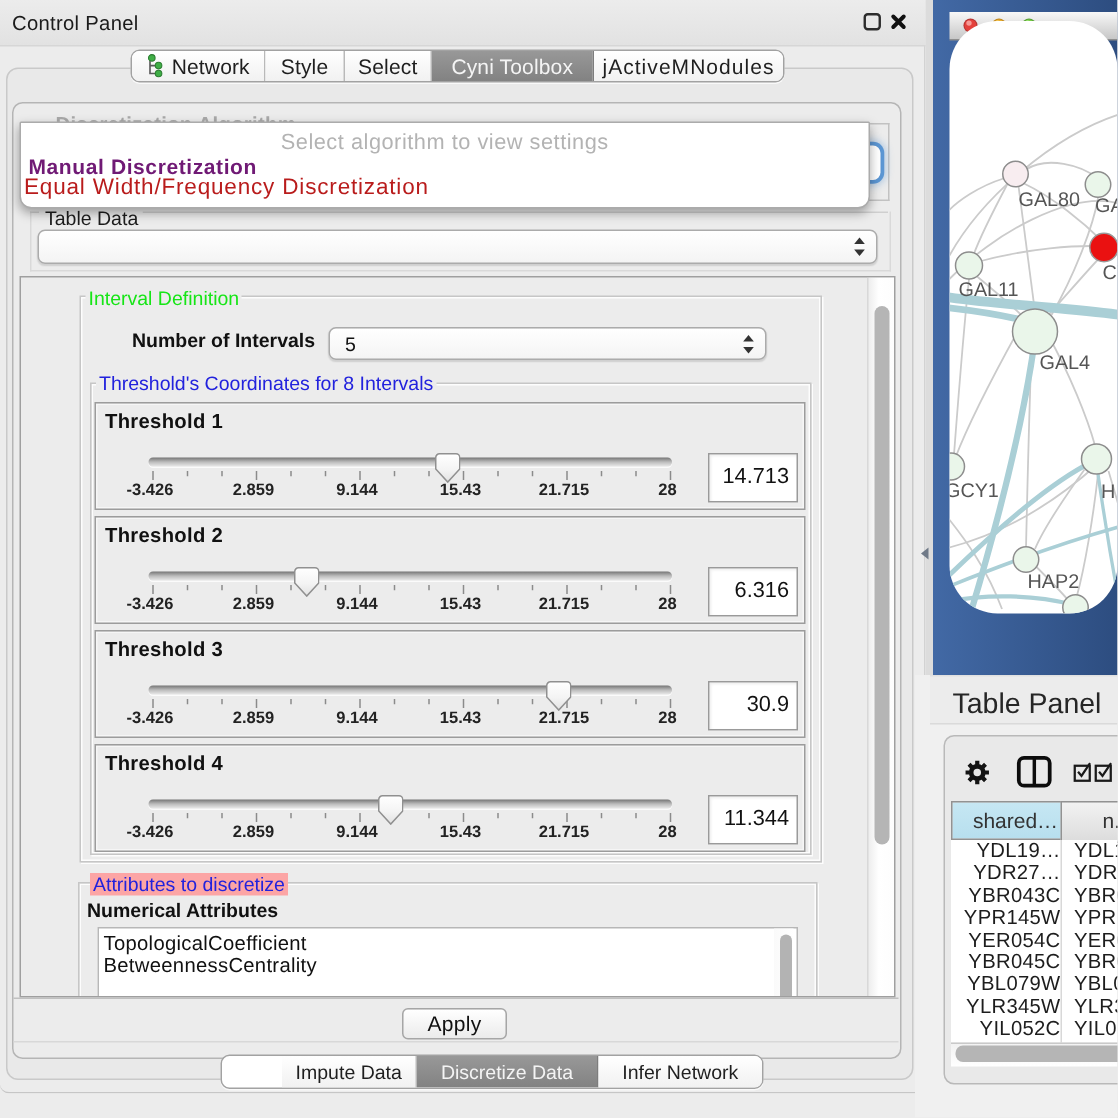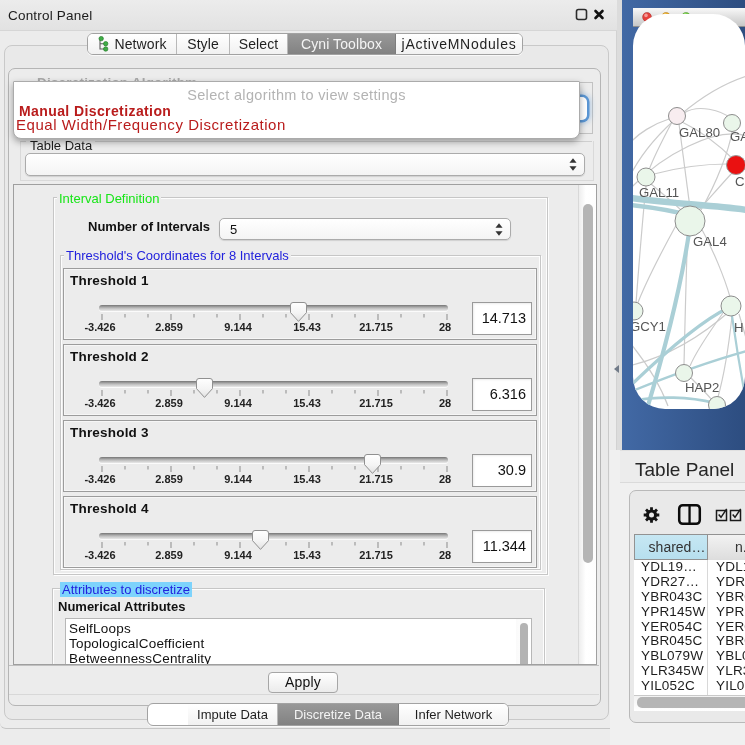--- a/index.html
+++ b/index.html
@@ -20,21 +20,21 @@
 
 #outerp{left:4px;top:45px;width:603px;height:673px;border:1px solid #c9c9c9;border-radius:8px;background:#e9e9e9;}
 #content{left:8px;top:68px;width:591px;height:636px;border:1px solid #b5b5b5;border-radius:7px;background:#ececec;}
 
 #dalabel{left:37px;top:75px;width:300px;height:14px;font-size:13.5px;letter-spacing:.2px;font-weight:bold;color:#a9a9a9;overflow:hidden;}
 #dagroupr{left:560px;top:82px;width:32px;height:50px;border:1px solid #c2c2c2;border-left:none;}
 #dacombo{left:541px;top:97px;width:46px;height:23px;background:#fff;border-radius:5px;box-shadow:0 0 0 2.5px rgba(80,143,208,.9),0 0 5px 4px rgba(80,143,208,.35);}
 
 #popup{left:13px;top:81px;width:565px;height:56px;background:#fff;border:1px solid #ababab;border-radius:1px 1px 8px 8px;box-shadow:0 3px 7px rgba(0,0,0,.35);}
 #popup .hint{position:absolute;left:0;top:5px;width:100%;text-align:center;font-size:14.5px;letter-spacing:.35px;color:#b3b3b3;}
-#popup .it1{position:absolute;left:5px;top:21px;font-size:14px;letter-spacing:.4px;font-weight:bold;color:#b91c1c;}
+#popup .it1{position:absolute;left:5px;top:21px;font-size:14px;letter-spacing:.4px;font-weight:bold;color:#701a75;}
 #popup .it2{position:absolute;left:2px;top:34px;font-size:15px;letter-spacing:.55px;color:#b91c1c;}
 
 .gtitle{font-size:13px;white-space:nowrap;}
 #tdgroup{left:20px;top:141px;width:572px;height:39px;border:1px solid #d9d9d9;border-top:none;}
 #tdtitle{left:27px;top:138px;background:#ececec;padding:0 3px;color:#1d1d1d;}
 
 .combo{background:linear-gradient(#ffffff,#f4f4f4);border:1px solid #ababab;border-radius:5px;box-shadow:0 1px 1px rgba(0,0,0,.12);}
 .combo span{position:absolute;left:10px;top:3px;font-size:13px;color:#111;}
 .combo span.big{left:8px;top:2px;font-size:15px;letter-spacing:.2px;}
 .stepper{position:absolute;right:7px;top:50%;width:8px;height:13px;margin-top:-6.5px;}
@@ -49,21 +49,21 @@
 
 .tbox{left:49px;width:472px;height:70px;border:1px solid #9c9c9c;background:#ececec;box-shadow:inset 0 0 0 1px #f6f6f6;}
 .tlab{position:absolute;left:6px;top:4px;font-size:13.5px;letter-spacing:.2px;font-weight:bold;color:#111;}
 .track{position:absolute;left:35px;top:36px;width:349px;height:6px;border-radius:3px;background:linear-gradient(#757575,#bcbcbc 50%,#e9e9e9);box-shadow:0 1px 0 rgba(255,255,255,.8);}
 .vfield{position:absolute;left:408px;top:33px;width:53px;height:31px;background:#fff;border:1px solid #9a9a9a;box-shadow:inset 1px 1px 2px rgba(0,0,0,.08);font-size:14.5px;color:#111;text-align:right;line-height:31px;padding-right:5px;}
 .thumb{position:absolute;top:33px;width:17px;height:20px;}
 .ticks{position:absolute;left:0;top:0;}
 .tl{position:absolute;top:52px;width:50px;text-align:center;font-size:11px;font-weight:bold;color:#222;}
 
 #agroup{left:38px;top:403px;width:491px;height:150px;}
-#agtitle{left:46px;top:397px;background:#7dd3fc;padding:0 2px;color:#2222dd;}
+#agtitle{left:46px;top:397px;background:#fca5a5;padding:0 2px;color:#2222dd;}
 #nalabel{left:44px;top:414px;font-size:13px;font-weight:bold;color:#111;}
 #alist{left:51px;top:433px;width:465px;height:44px;padding-top:2px;background:#fff;border:1px solid #b7b7b7;font-size:13.5px;letter-spacing:.2px;color:#111;}
 #alist div{padding-left:3px;line-height:15px;}
 #alsb{left:502px;top:434px;width:13px;height:45px;background:linear-gradient(90deg,#fafafa,#fff);}
 #althumb{left:506px;top:438px;width:8px;height:41px;background:#b3b3b3;border-radius:4px 4px 0 0;}
 
 #vsb{left:564px;top:0px;width:17px;height:479px;background:linear-gradient(90deg,#ededed,#ffffff 40%,#fdfdfd);border-left:1px solid #d8d8d8;}
 #vthumb{left:569px;top:19px;width:10px;height:359px;background:#b5b5b5;border-radius:5px;}
 
 #sline{left:9px;top:665px;width:590px;height:1px;background:#c0c0c0;}
@@ -77,21 +77,21 @@
 #netcv{left:633px;top:14px;width:112px;height:395px;background:#fff;overflow:hidden;border-radius:32px;}
 #rdock{left:610px;top:450px;width:135px;height:295px;background:#f0f0f0;}
 #tpbar{left:620px;top:450px;width:125px;height:31px;background:#ececec;border-top:1px solid #e0e0e0;border-bottom:1px solid #dadada;}
 #tpbar span{position:absolute;left:15px;top:8px;font-size:19px;color:#262626;}
 #tblpanel{left:629px;top:490px;width:130px;height:231px;background:#e9e9e9;border:1px solid #b9b9b9;border-radius:7px 7px 7px 7px;}
 #thead1{left:634px;top:534px;width:73px;height:26px;background:linear-gradient(#c6e7f3,#b7dfee);border:1px solid #929292;border-right:none;font-size:14px;color:#333;text-align:center;line-height:25px;padding-left:12px;box-sizing:border-box;}
 #thead2{left:707px;top:534px;width:45px;height:26px;background:linear-gradient(#f2f2f2,#dcdcdc);border:1px solid #929292;border-right:none;font-size:14px;color:#333;line-height:25px;padding-left:27px;}
 #tbody{left:634px;top:560px;width:111px;height:135px;background:#fff;overflow:hidden;font-size:13.5px;letter-spacing:.2px;color:#1d1d1d;}
 #tbody .r span:last-child{padding-left:9px;}
 #tbody .r{height:14.9px;line-height:14.9px;white-space:nowrap;}
-#tbody .c1{display:inline-block;width:73px;padding-left:7px;box-sizing:border-box;}
+#tbody .c1{display:inline-block;width:73px;padding-left:7px;box-sizing:border-box;text-align:right;}
 #colline{left:707px;top:560px;width:1px;height:135px;background:#d8d8d8;}
 #hsb{left:634px;top:695px;width:111px;height:15px;background:linear-gradient(#f2f2f2,#ffffff);border-top:1px solid #c9c9c9;}
 #hthumb{left:637px;top:697px;width:130px;height:11px;background:#b5b5b5;border-radius:5px;}
 #splitarrow{left:610px;top:365px;width:0;height:0;border:4px solid transparent;border-right:5px solid #707a88;}
 </style></head>
 <body>
 <div class="abs" id="gapcol"></div>
 <div class="abs" id="gapstrip"></div>
 
 <div class="abs" id="cpwin"></div>
@@ -296,21 +296,20 @@
         </defs>
     <path d="M3 .5 h11 a2.5 2.5 0 0 1 2.5 2.5 v7.6 L8.5 19.4 L.5 10.6 V3 a2.5 2.5 0 0 1 2.5 -2.5 z" fill="url(#thg3)" stroke="#909090"></path>
       </svg>
       <div class="vfield">11.344</div>
     </div>
 
  <div class="abs etched" id="agroup"></div>
  <div class="abs gtitle" id="agtitle">Attributes to discretize</div>
  <div class="abs" id="nalabel">Numerical Attributes</div>
  <div class="abs" id="alist">
-      <div>SelfLoops</div>
       <div>TopologicalCoefficient</div>
       <div>BetweennessCentrality</div>
     </div>
  <div class="abs" id="alsb"></div>
  <div class="abs" id="althumb"></div>
  <div class="abs" id="vsb"></div>
  <div class="abs" id="vthumb"></div>
 </div>
 <div class="abs" id="sline"></div>
 <div class="abs" id="applyb">Apply</div>

